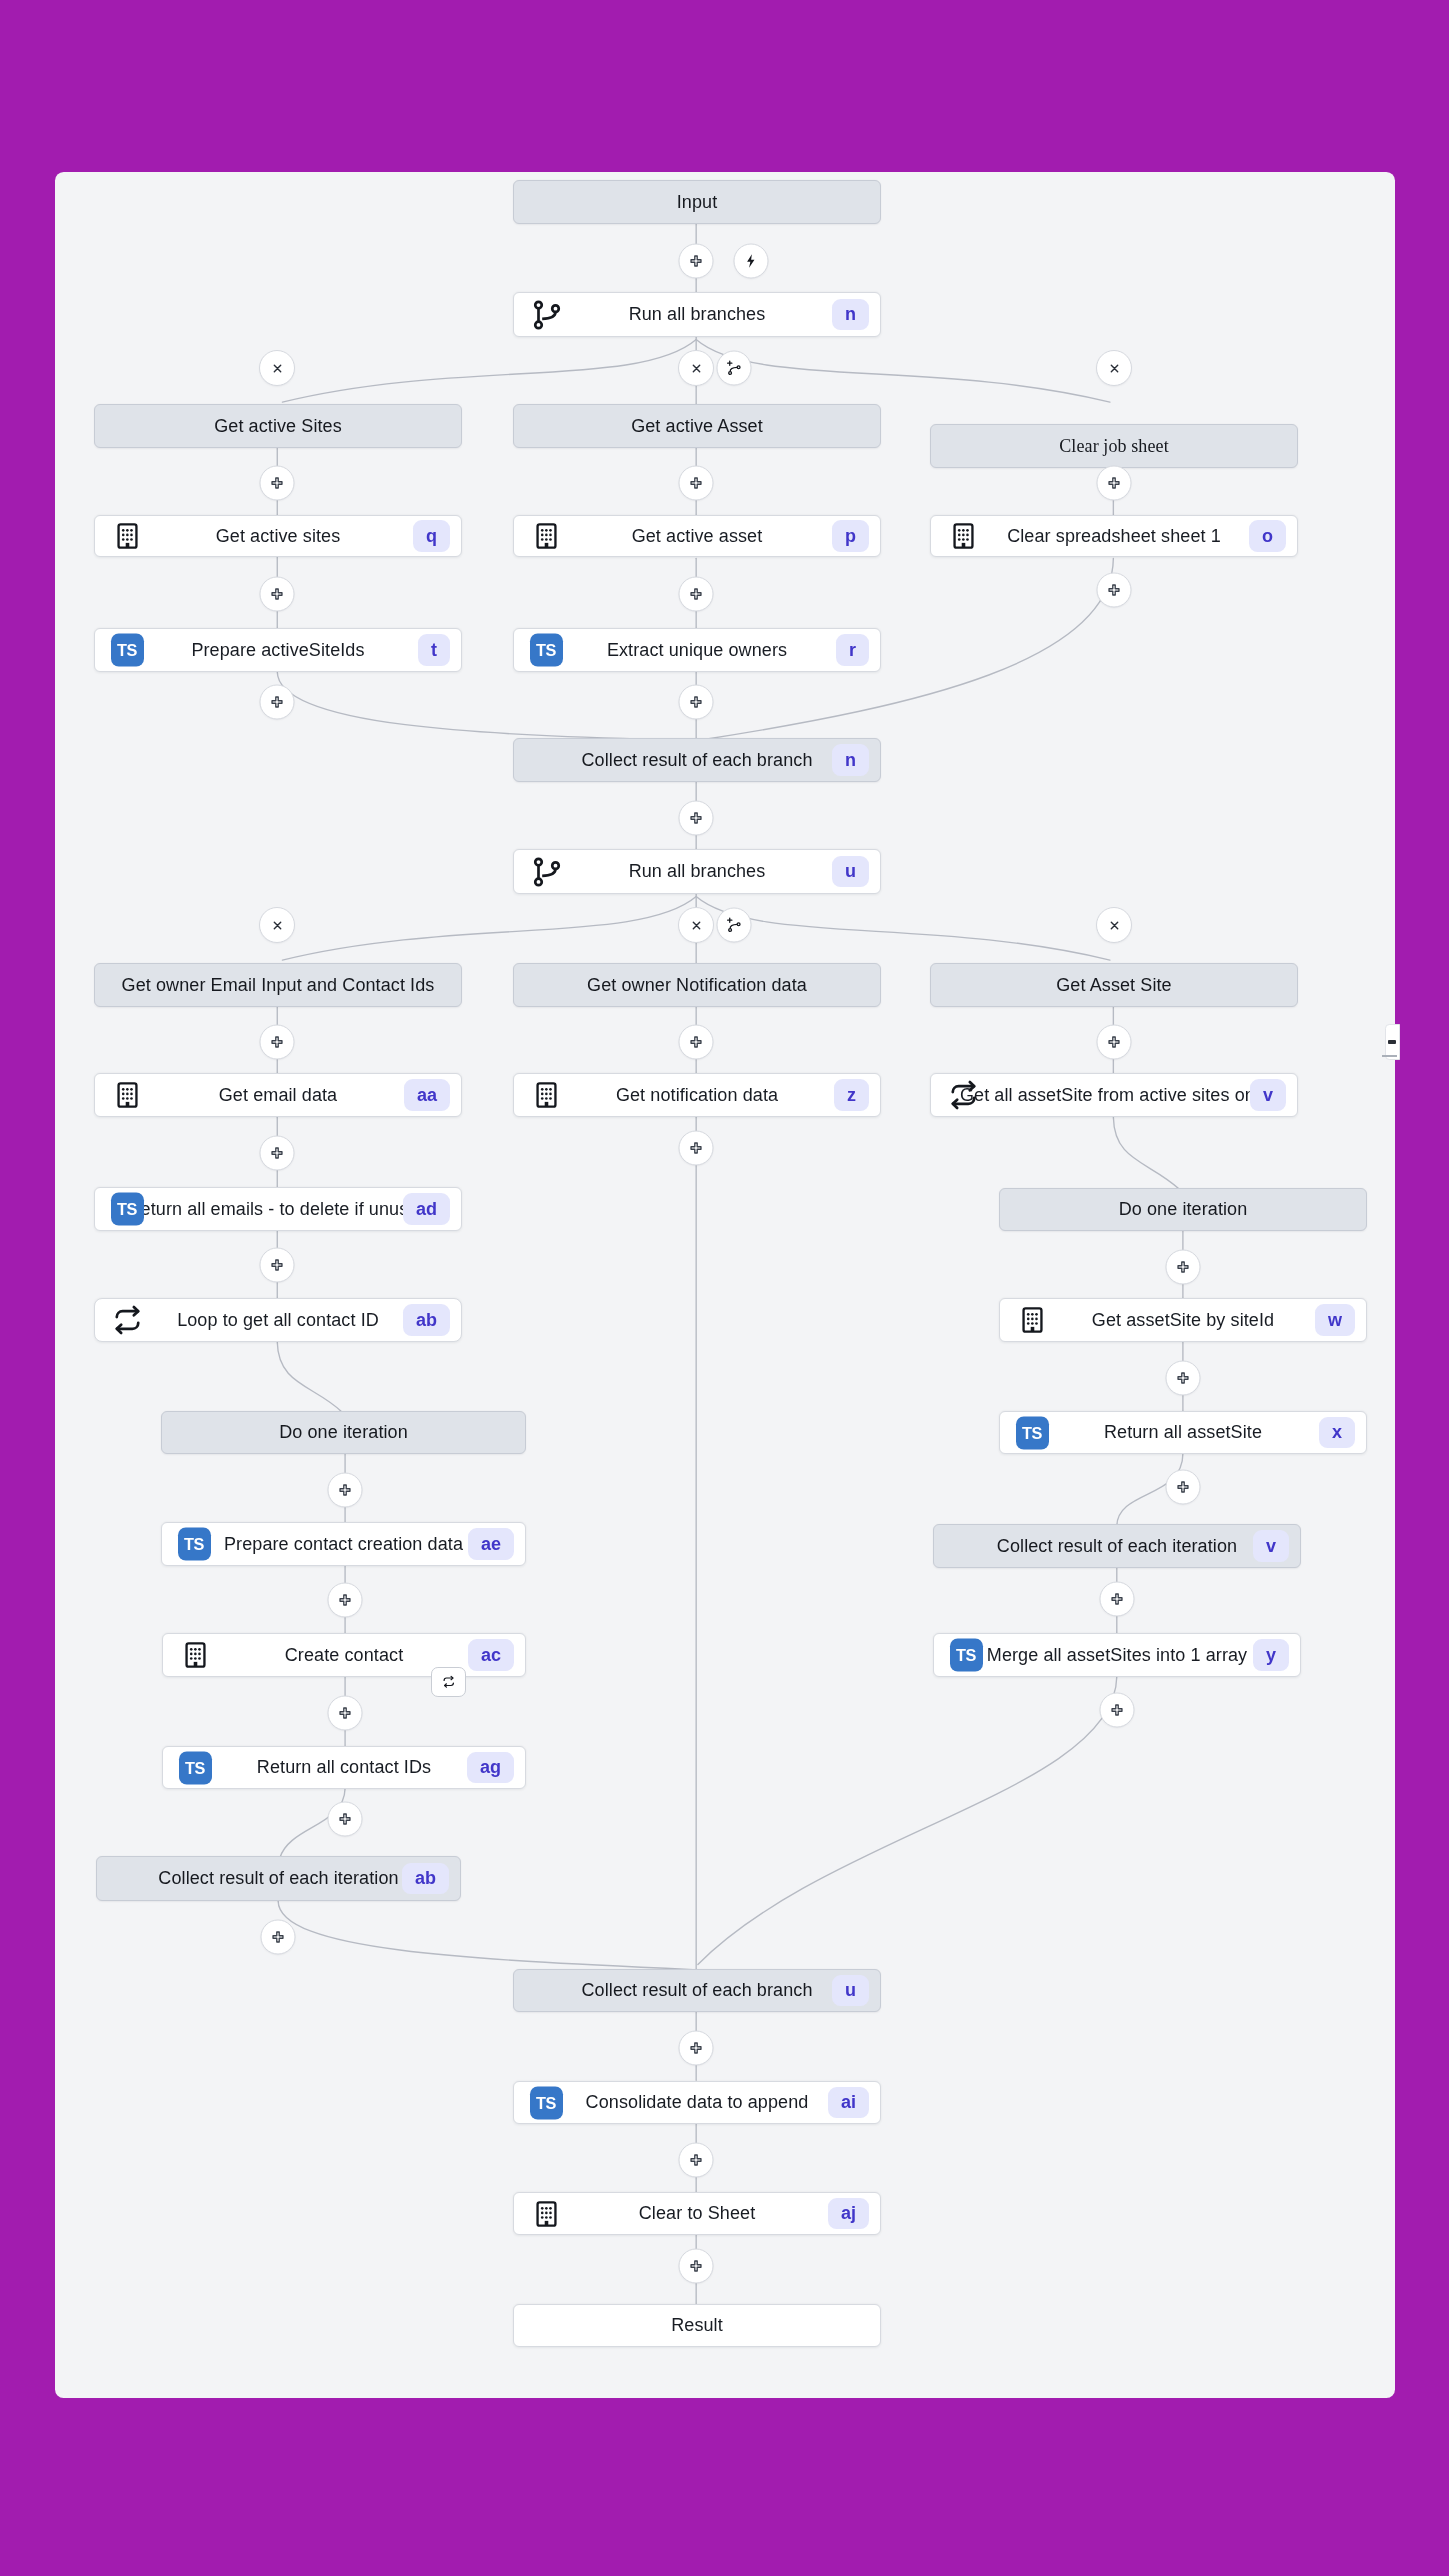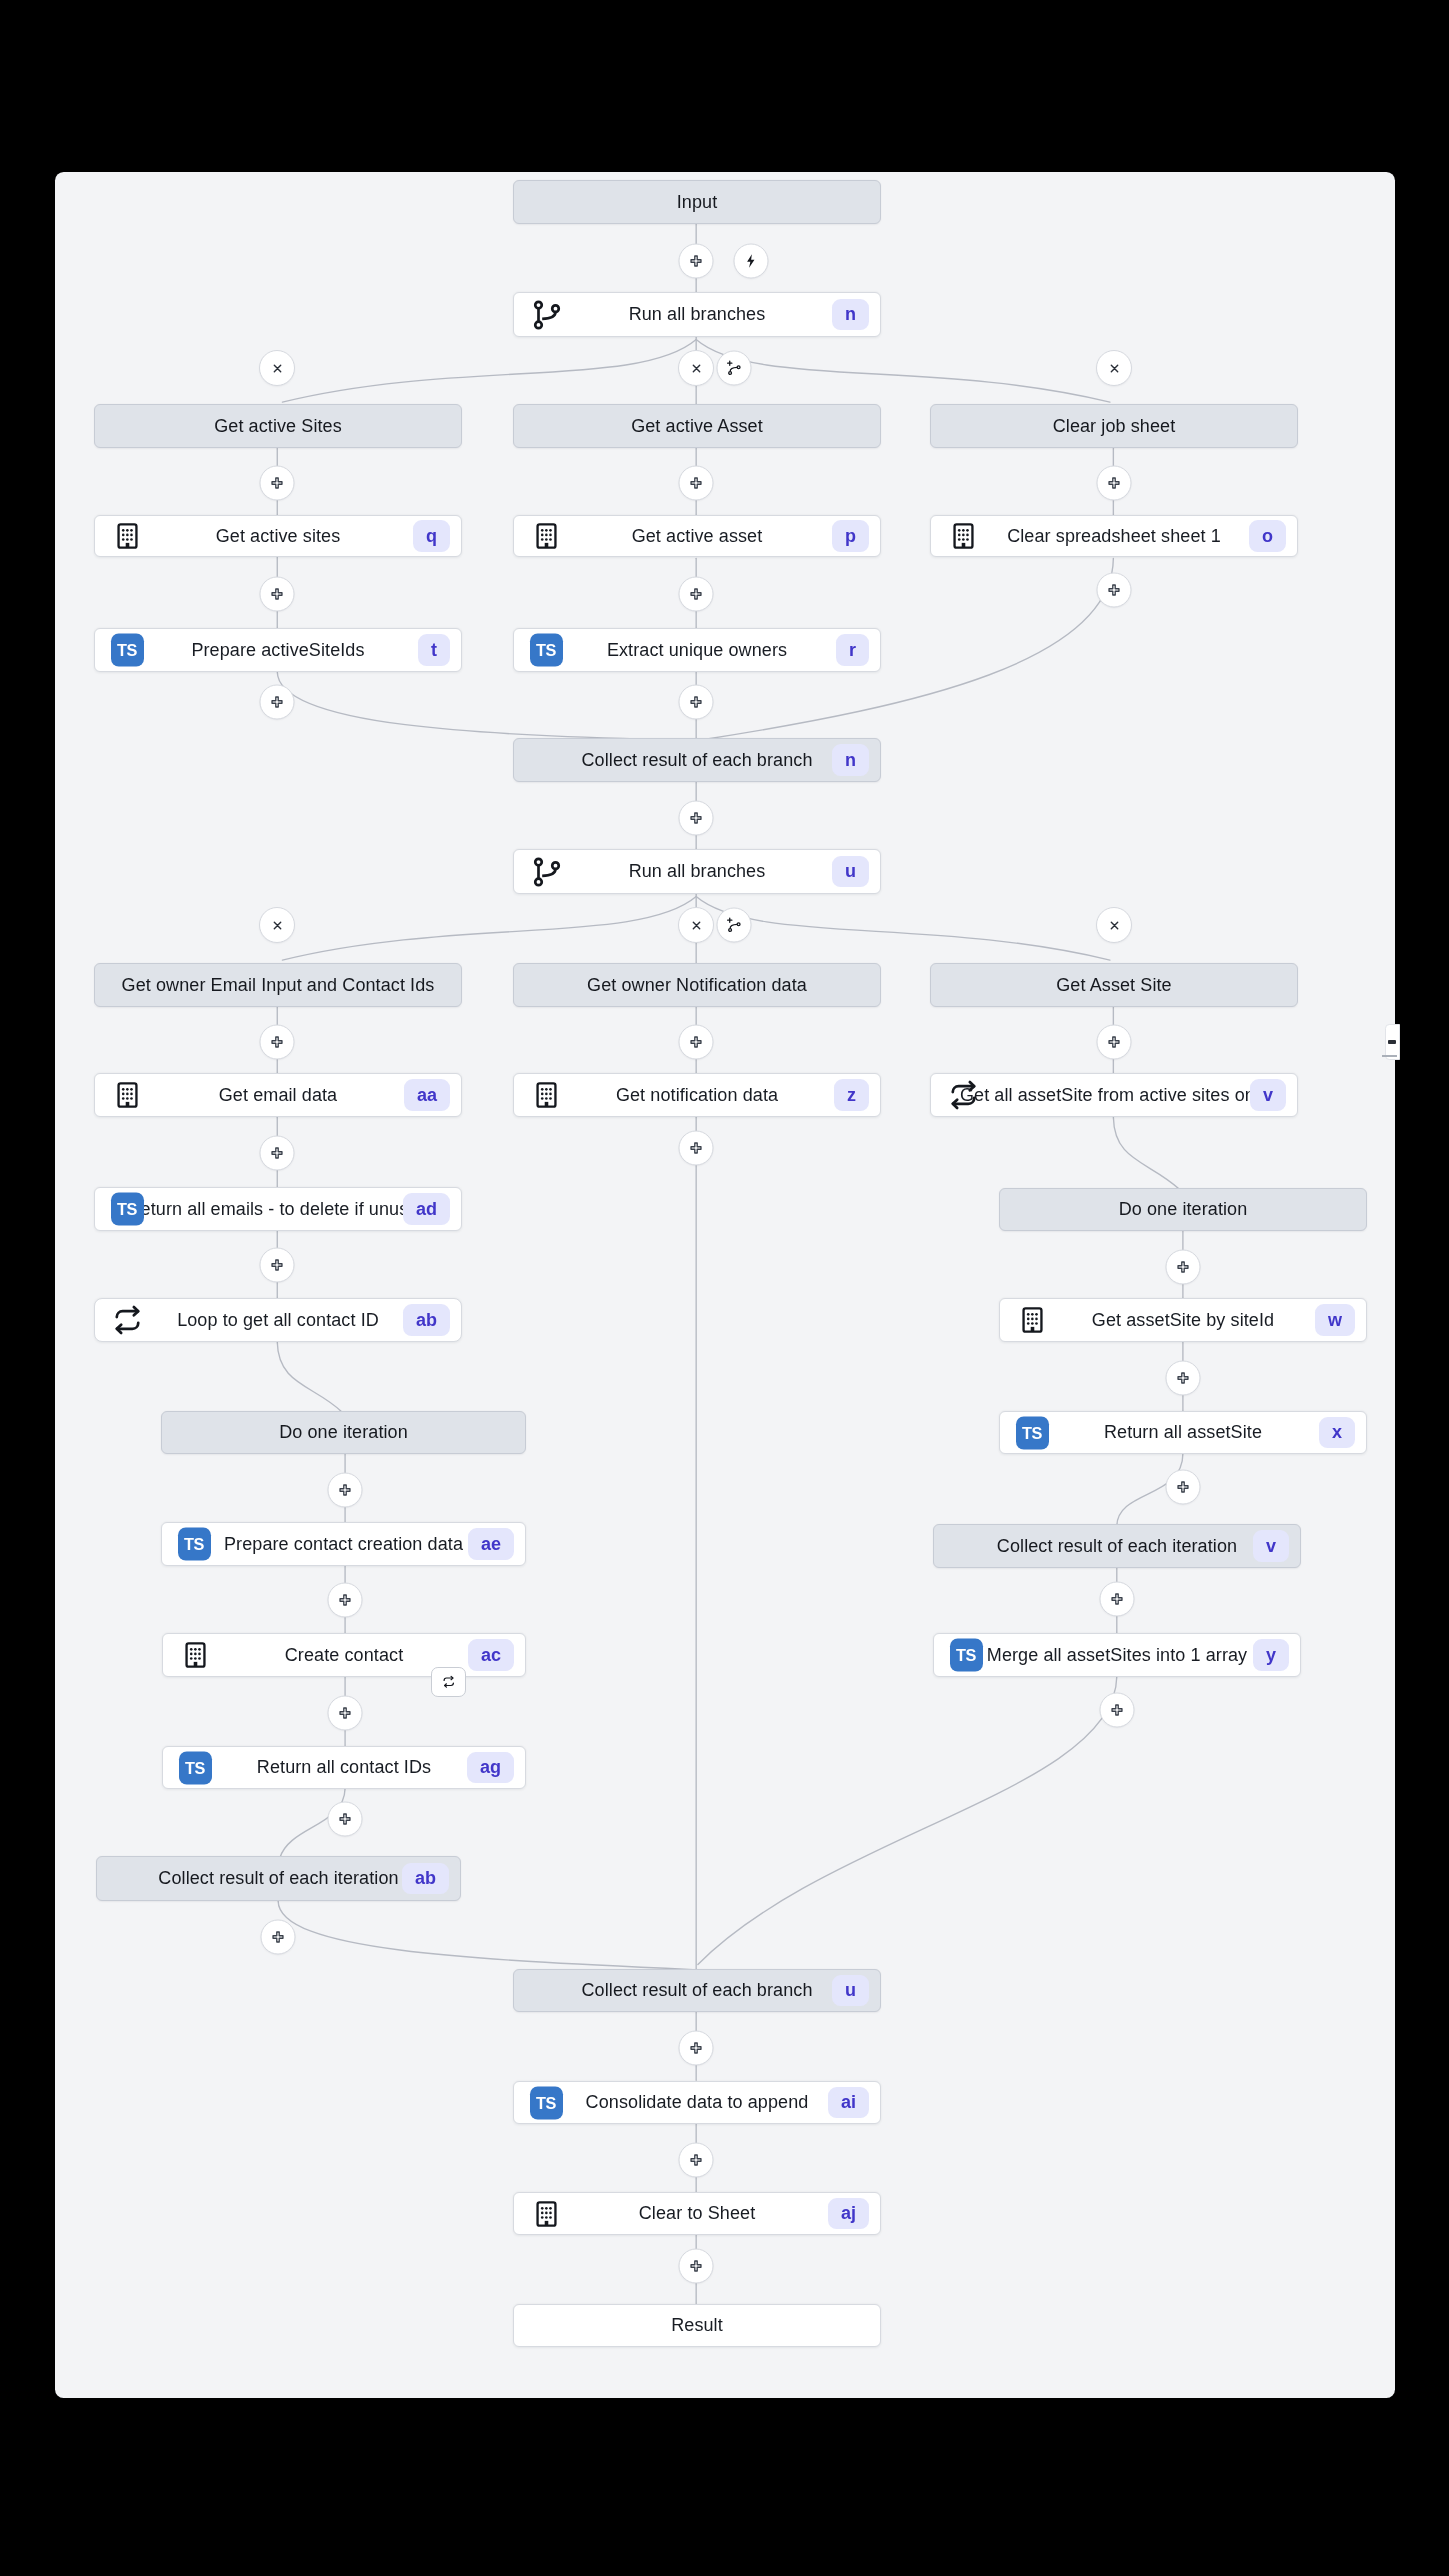--- a/index.html
+++ b/index.html
@@ -1,16 +1,16 @@
 <!DOCTYPE html>
 <html style="font-size:13.7px"><head>
 <meta charset="utf-8">
 <style>
   html,body{margin:0;padding:0;background:#fff;}
-  .viewport{position:relative;width:1449px;height:2576px;overflow:hidden;background:#000000;
+  .viewport{position:relative;width:1449px;height:2576px;overflow:hidden;background:#a21caf;
             font-family:"Liberation Sans",sans-serif;}
   .canvas-bg{position:absolute;left:55px;top:172px;width:1340px;height:2226px;
              background:#f3f4f6;border-radius:8.6px;}
   svg.edges{position:absolute;left:0;top:0;pointer-events:none;}
   .node{position:absolute;display:flex;align-items:center;justify-content:center;
         border-radius:6px;box-sizing:border-box;z-index:2;}
   .node .label{font-size:18px;color:#181c23;white-space:nowrap;letter-spacing:0.1px;}
   .node.stage{background:#dfe3e9;border:0.9px solid #c7ccd5;box-shadow:0 0.9px 1.7px rgba(16,24,40,.06);}
   .node.stage .label{font-weight:500;color:#16191f;}
   .node.block,.node.terminal{background:#ffffff;border:0.9px solid #d7dae0;
@@ -98,21 +98,21 @@
         </span>
         <span class="label">Run all branches</span>
         <span class="badge">n</span>
       </div>
       <div class="node stage" style="left: 94px; top: 404px; width: 368px; height: 44px;">
         <span class="label">Get active Sites</span>
       </div>
       <div class="node stage" style="left: 513px; top: 404px; width: 368px; height: 44px;">
         <span class="label">Get active Asset</span>
       </div>
-      <div class="node stage" style="left: 930px; top: 404px; width: 368px; height: 44px;">
+      <div class="node stage" style="left: 930px; top: 424px; width: 368px; height: 44px; font-family: Liberation Serif, serif;">
         <span class="label">Clear job sheet</span>
       </div>
       <div class="node block" style="left: 94px; top: 515px; width: 368px; height: 42px;">
         <span class="icon-slot">
           <svg width="33" height="33" viewBox="0 0 24 24" fill="none">
             <rect x="5.5" y="3.5" width="13" height="17" rx="1.5" stroke="#15181e" stroke-width="1.7"></rect>
             <circle cx="8.9" cy="7.9" r="0.95" fill="#15181e"></circle>
             <circle cx="8.9" cy="11.2" r="0.95" fill="#15181e"></circle>
             <circle cx="8.9" cy="14.5" r="0.95" fill="#15181e"></circle>
             <circle cx="11.9" cy="7.9" r="0.95" fill="#15181e"></circle>

